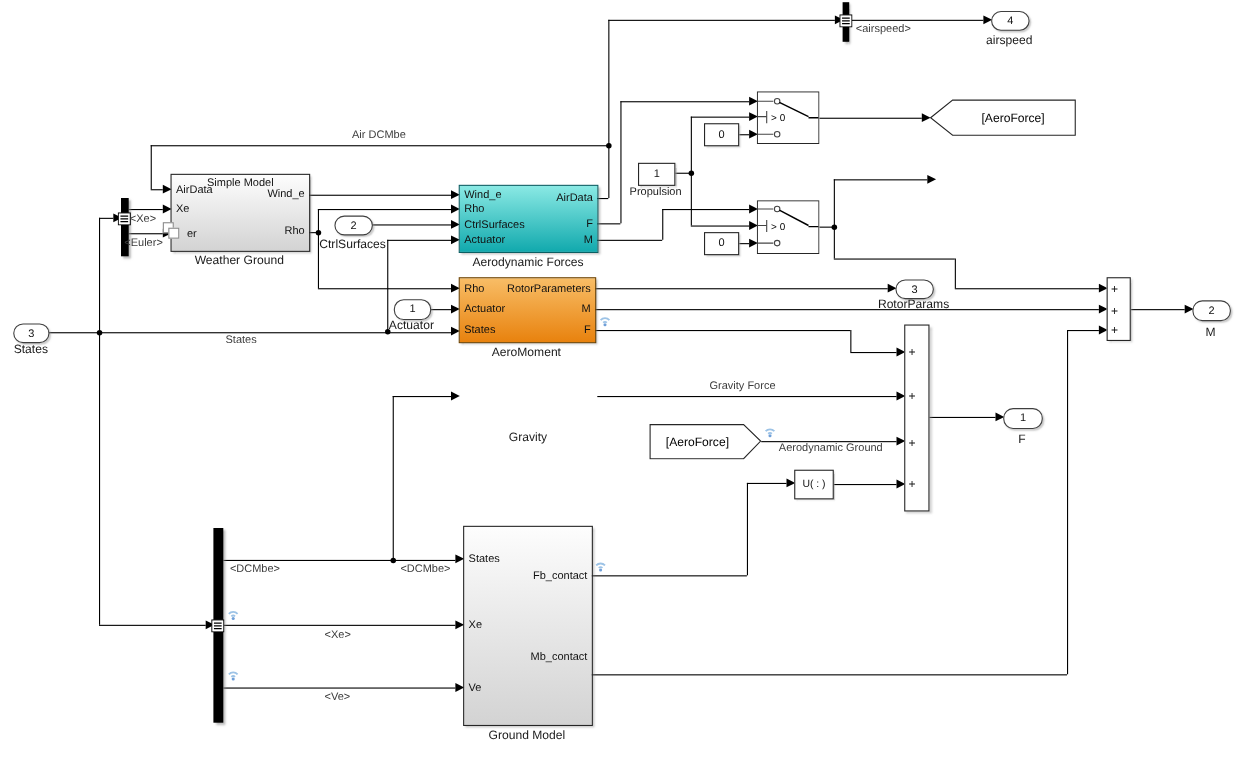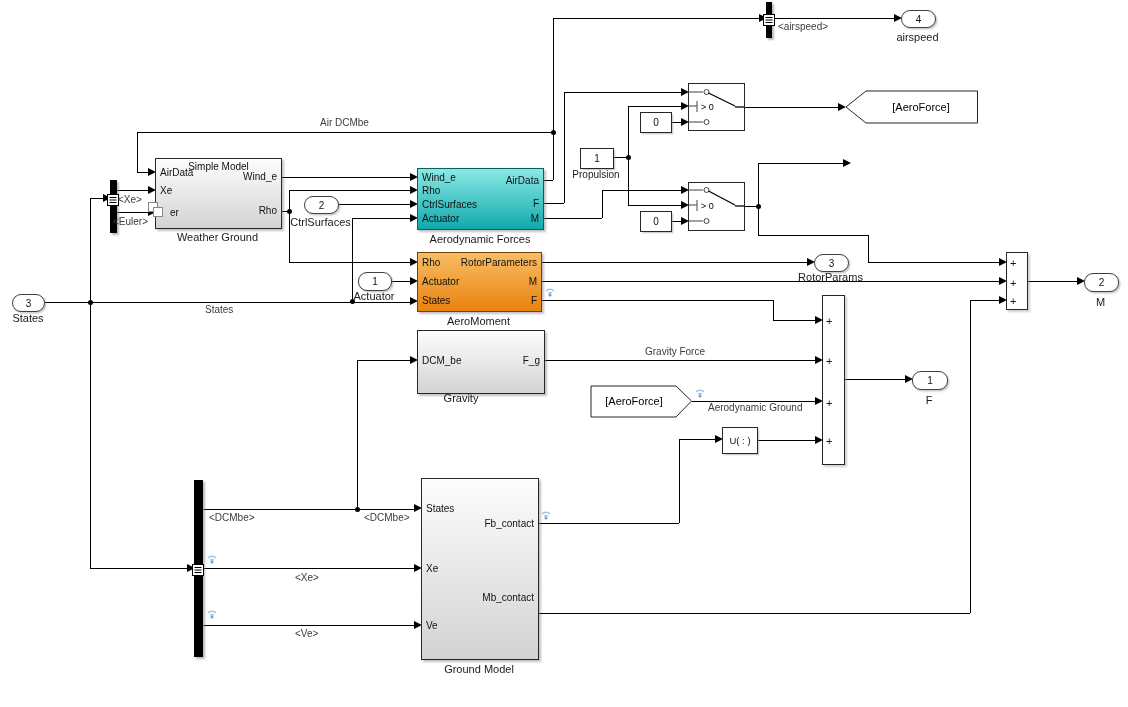--- a/index.html
+++ b/index.html
@@ -223,25 +223,21 @@
   <div class="blk orange" style="left:417px;top:252px;width:123px;height:58px">
     <div class="pl" style="top:4px">Rho</div>
     <div class="pl" style="top:23px">Actuator</div>
     <div class="pl" style="top:42px">States</div>
     <div class="pr" style="top:4px">RotorParameters</div>
     <div class="pr" style="top:23px">M</div>
     <div class="pr" style="top:42px">F</div>
   </div>
   <div class="bname" style="left:417px;top:315px;width:123px">AeroMoment</div>
 
-  <div class="blk" style="left:417px;top:330px;width:126px;height:62px">
-    <div class="pl" style="top:24px">DCM_be</div>
-    <div class="pr" style="top:24px">F_g</div>
-  </div>
-  <div class="bname" style="left:398px;top:392px;width:126px">Gravity</div>
+  <div class="bname" style="left:417px;top:392px;width:126px">Gravity</div>
 
   <div class="blk" style="left:421px;top:478px;width:116px;height:180px">
     <div class="pl" style="top:24px">States</div>
     <div class="pl" style="top:84px">Xe</div>
     <div class="pl" style="top:141px">Ve</div>
     <div class="pr" style="top:39px">Fb_contact</div>
     <div class="pr" style="top:113px">Mb_contact</div>
   </div>
   <div class="bname" style="left:421px;top:663px;width:116px">Ground Model</div>
 

